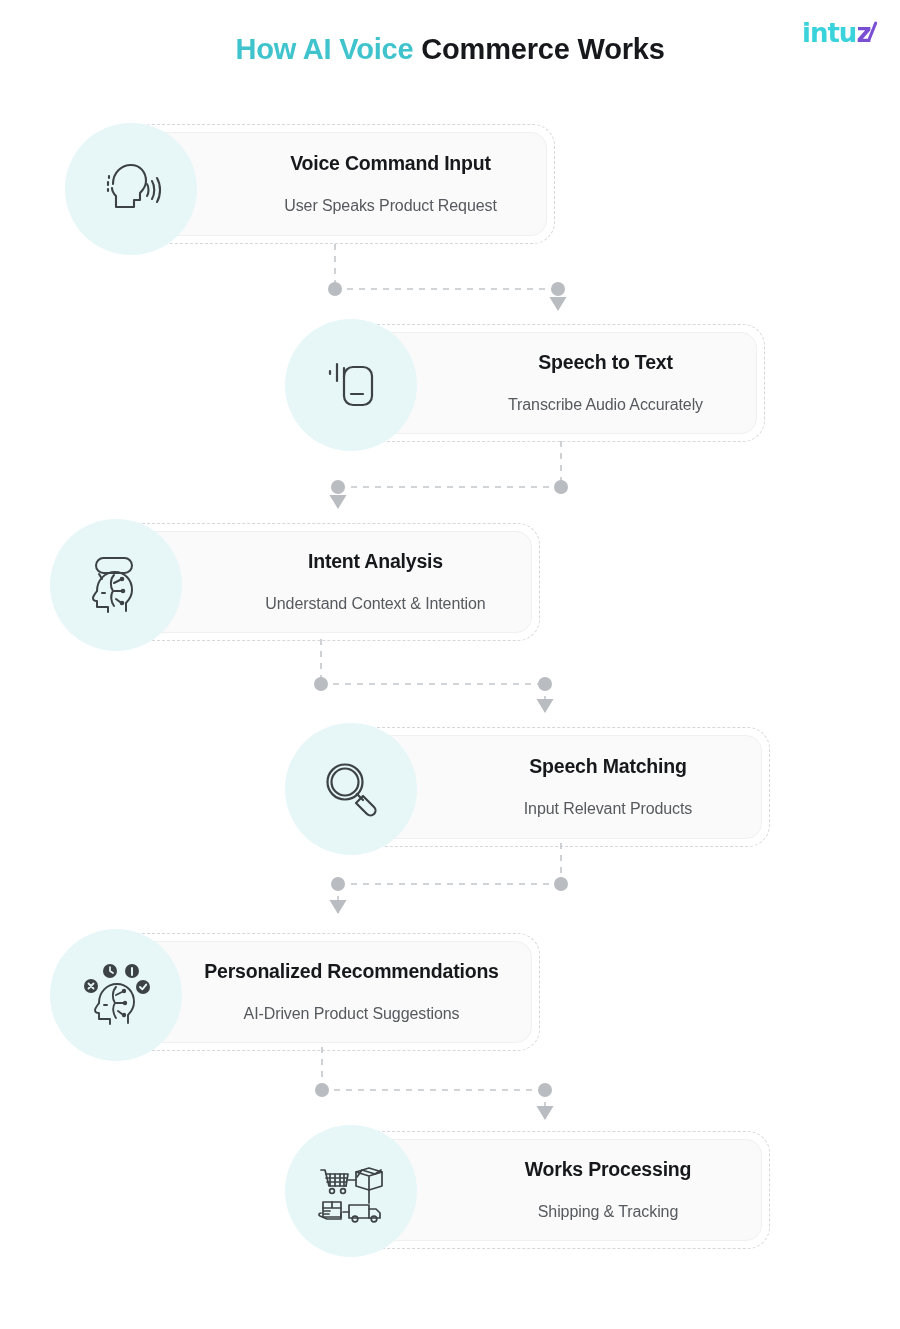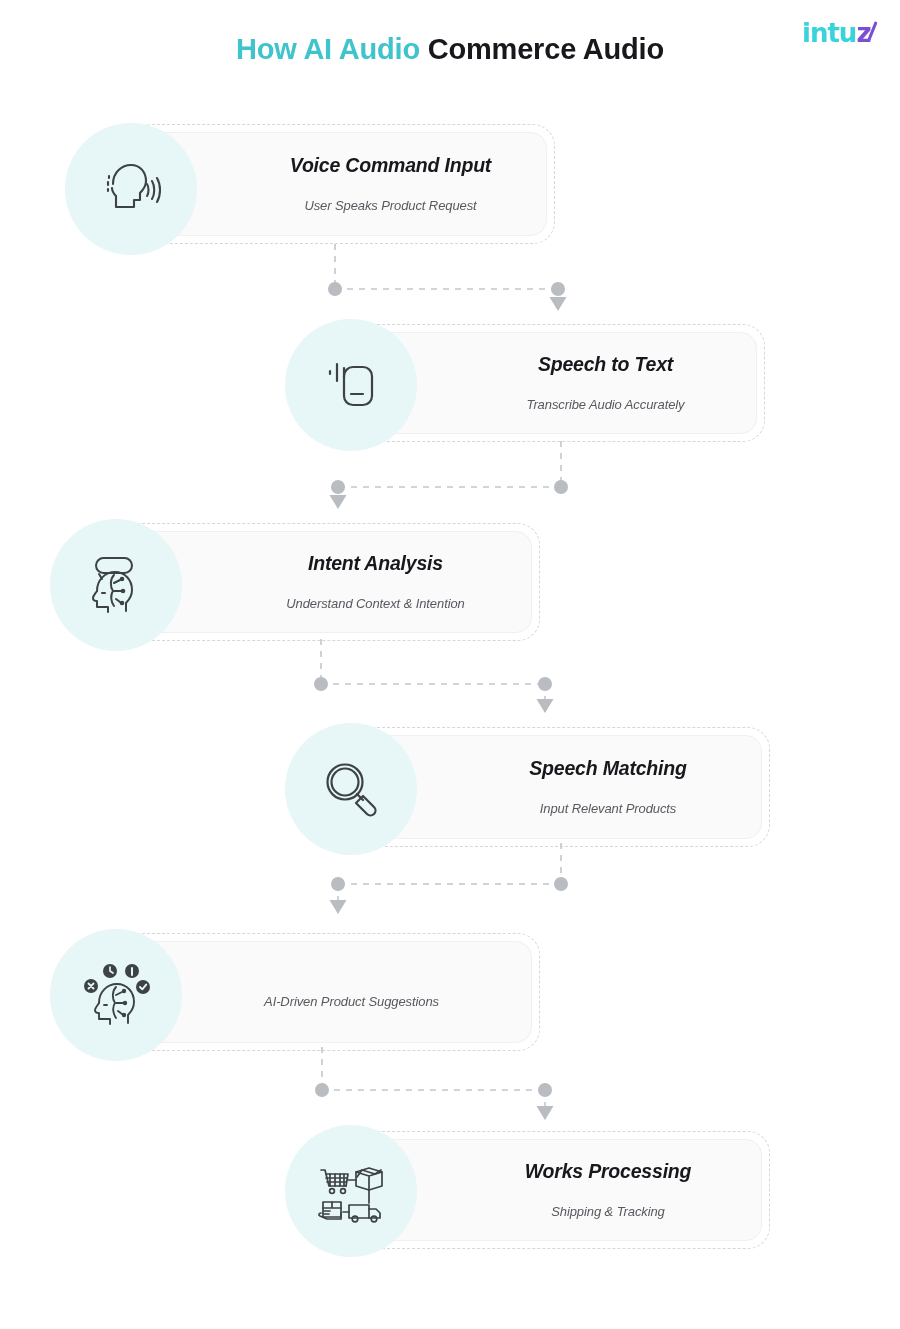--- a/index.html
+++ b/index.html
@@ -27,21 +27,21 @@
     letter-spacing:-1px;line-height:30px;
     font-family:"DejaVu Sans", sans-serif;
   }
   #brand-logo .logo-z{color:#7a4fd4;}
   #brand-logo .logo-slash{
     position:absolute;right:6px;top:3px;width:3px;height:20px;
     background:#7a4fd4;transform:rotate(22deg);border-radius:2px;
   }
 
   
-  #flow{position:absolute;left:0;top:0;width:748px;height:1329px;font-style:italic;}
+  #flow{position:absolute;left:0;top:0;width:748px;height:1329px;}
 
   .step{position:absolute;}
 
   .step-frame{
     position:absolute;left:0;top:0;
     border:1.5px dashed #d5d7da;
     border-radius:22px;
     background:transparent;
     box-sizing:border-box;
   }
@@ -58,21 +58,21 @@
     display:flex;flex-direction:column;
     align-items:center;justify-content:center;
     box-sizing:border-box;
   }
   .step-title{
     font-size:19.5px;font-weight:700;color:#16181c;
     letter-spacing:-0.2px;line-height:1.25;
     white-space:nowrap;
   }
   .step-sub{
-    font-size:13px;font-weight:400;color:#56595e;
+    font-size:16px;font-weight:400;color:#56595e;
     letter-spacing:-0.1px;line-height:1.3;
     margin-top:21px;white-space:nowrap;
   }
 
   .step-badge{
     position:absolute;
     width:132px;height:132px;border-radius:50%;
     background:#e7f6f7;
     display:flex;align-items:center;justify-content:center;
     z-index:3;
@@ -83,21 +83,21 @@
   .step-text.offset{padding-left:96px;}
 
   
   .conn{position:absolute;z-index:1;}
   .conn svg{display:block;overflow:visible;}
 </style>
 </head>
 <body>
 
 <div id="page-title">
-  <span class="accent">How AI Audio</span><span> Commerce Audio</span>
+  <span class="accent">How AI Voice</span><span> Commerce Works</span>
 </div>
 
 <div id="brand-logo">
   <span class="logo-text"><span>intu</span><span class="logo-z">z</span></span>
   <span class="logo-slash"></span>
 </div>
 
 <div id="flow">
 
   <div class="conn" style="left:0;top:0;width:900px;height:1329px;">
@@ -221,20 +221,21 @@
         <path d="M41,40 L47,46"></path>
         <path d="M40,49 L51,60 C53,62 56,62 58,60 C60,58 60,55 58,53 L47,42 Z"></path>
       </svg>
     </div>
   </div>
 
   <div class="step" style="left:115px;top:933px;width:425px;height:118px;">
     <div class="step-frame" style="width:425px;height:118px;"></div>
     <div class="step-card"></div>
     <div class="step-text" style="padding-left:48px;">
+      <div class="step-title">Personalized Recommendations</div>
       <div class="step-sub">AI-Driven Product Suggestions</div>
     </div>
     <div class="step-badge" style="left:-65px;top:-4px;">
       <svg width="78" height="72" viewBox="0 0 78 72" fill="none" stroke="#3c4246" stroke-width="1.9" stroke-linecap="round" stroke-linejoin="round">
 
         <path d="M22,44 C22,33 30,25 40,25 C50,25 57,33 57,43 C57,49 54,53 51,56 L51,64"></path>
         <path d="M22,44 C20,47 18,49 18,51 C18,53 20,54 22,54 L22,60 L33,60 L33,65"></path>
         <path d="M27,46 L30,46"></path>
         <path d="M39,28 C35,32 35,40 38,44 C35,48 36,55 39,59"></path>
         <path d="M39,36 L45,33"></path>

